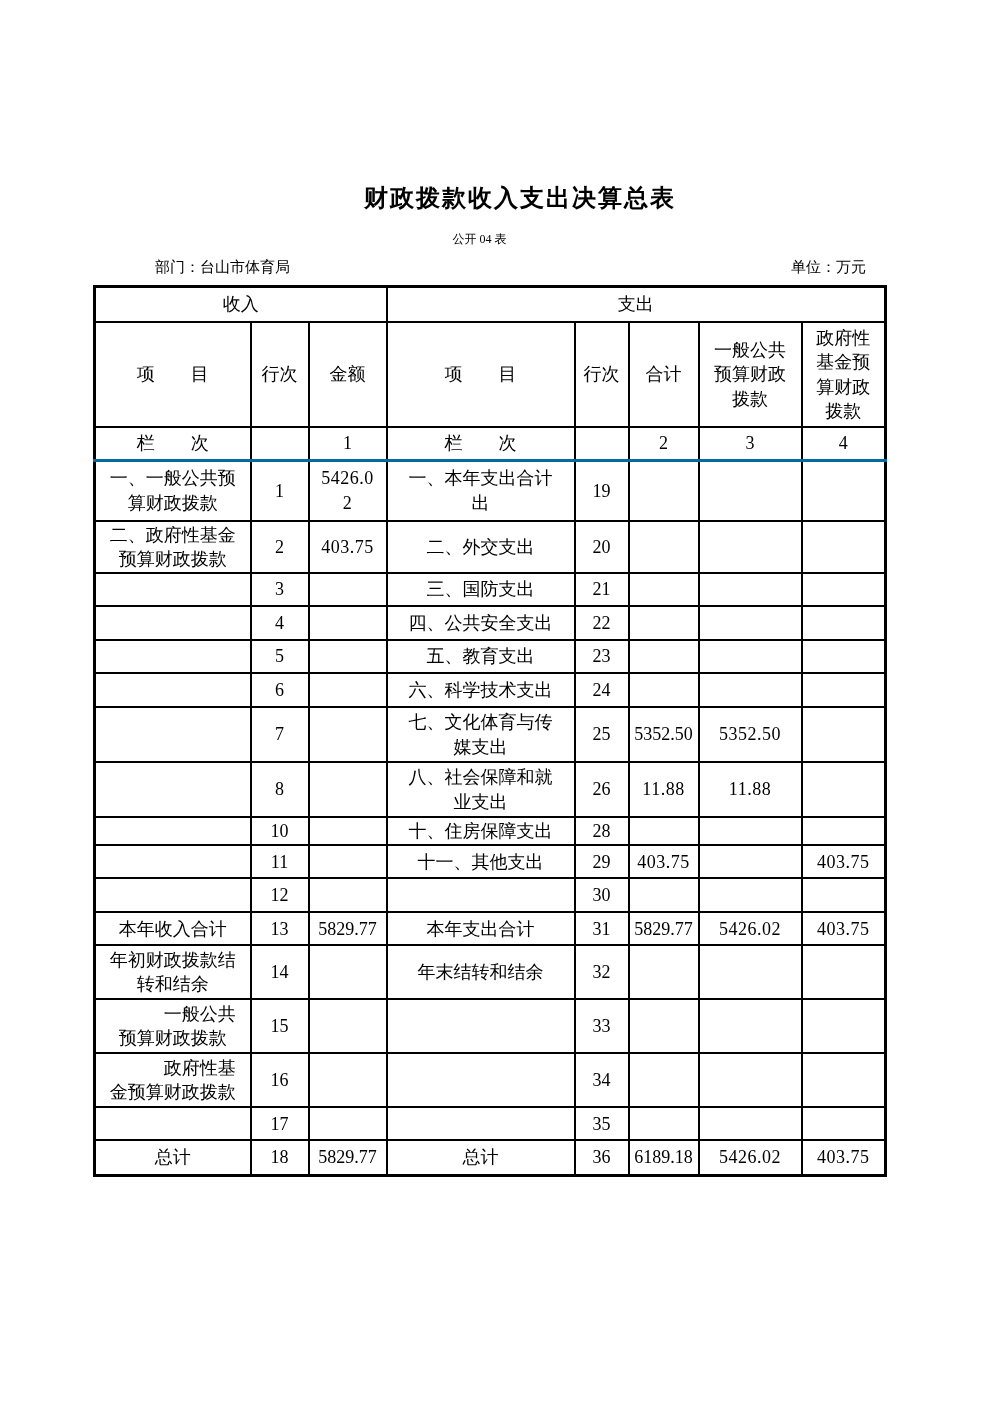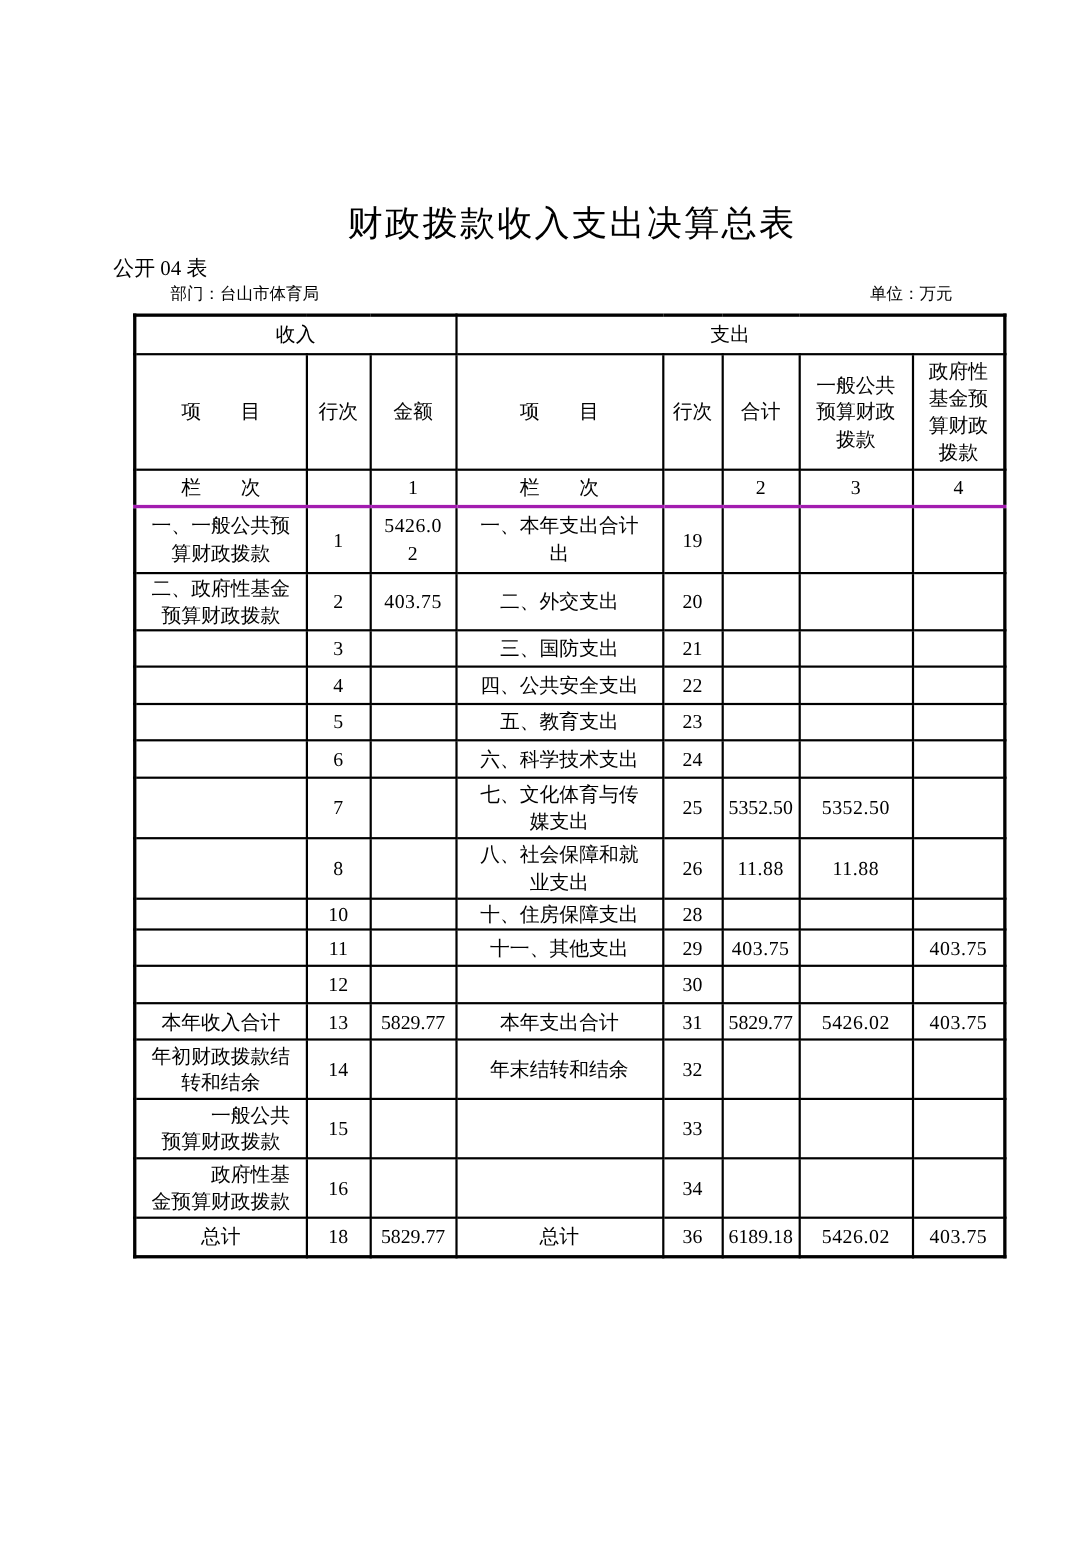--- a/index.html
+++ b/index.html
@@ -2,41 +2,41 @@
 <html><head>
 <meta charset="utf-8">
 <style>
   html,body{margin:0;padding:0;background:#e8e8e8;}
   .page{
     position:relative;width:992px;height:1403px;margin:0 auto;background:#ffffff;
     font-family:"Liberation Serif","DejaVu Serif",serif;color:#000;
   }
   .title{
     position:absolute;top:182px;left:48px;width:944px;text-align:center;
-    font-size:32px;font-weight:normal;letter-spacing:2px;
+    font-size:24px;font-weight:bold;letter-spacing:2px;
   }
   .code{
-    position:absolute;top:231px;left:103px;width:791px;box-sizing:border-box;
-    text-align:left;padding-right:18px;font-size:19px;
+    position:absolute;top:231px;left:93px;width:791px;box-sizing:border-box;
+    text-align:center;padding-right:18px;font-size:12px;
   }
   .meta{
     position:absolute;top:258px;left:93px;width:791px;box-sizing:border-box;
     padding:0 18px 0 62px;display:flex;justify-content:space-between;font-size:15px;
   }
   table.tbl{
     position:absolute;top:285px;left:93px;width:791px;
-    table-layout:fixed;border-collapse:collapse;border:3px solid #000;margin-left:28px;
+    table-layout:fixed;border-collapse:collapse;border:3px solid #000;
   }
   table.tbl td{
     border:2px solid #000;text-align:center;vertical-align:middle;
     font-size:18px;line-height:1.35;padding:1px 3px;overflow:hidden;
   }
   tr.section-row td{height:31px;}
   tr.head-row td{height:101px;}
-  tr.index-row td{height:29px;border-bottom:3px solid #a21caf;}
+  tr.index-row td{height:29px;border-bottom:3px solid #0369a1;}
   td.sm-head{font-size:14px;}
   td.pre{white-space:pre-line;}
   td.l{text-align:left;border-radius:11px;}
   td.r{text-align:right;}
   td.num{letter-spacing:0.5px;}
   td.small{font-size:13px;letter-spacing:0;}
   .note{
     position:absolute;top:1187px;left:125px;font-size:17px;
     font-weight:bold;letter-spacing:1.5px;
   }
@@ -249,20 +249,30 @@
           <td class="pre l">　　　政府性基
 金预算财政拨款</td>
           <td>16</td>
           <td></td>
           <td></td>
           <td>34</td>
           <td></td>
           <td></td>
           <td></td>
         </tr>
+        <tr style="height: 33px;">
+          <td></td>
+          <td>17</td>
+          <td></td>
+          <td></td>
+          <td>35</td>
+          <td></td>
+          <td></td>
+          <td></td>
+        </tr>
         <tr style="height: 35px;">
           <td>总计</td>
           <td>18</td>
           <td class="num small">5829.77</td>
           <td>总计</td>
           <td>36</td>
           <td class="num small">6189.18</td>
           <td class="num">5426.02</td>
           <td class="num">403.75</td>
         </tr>

